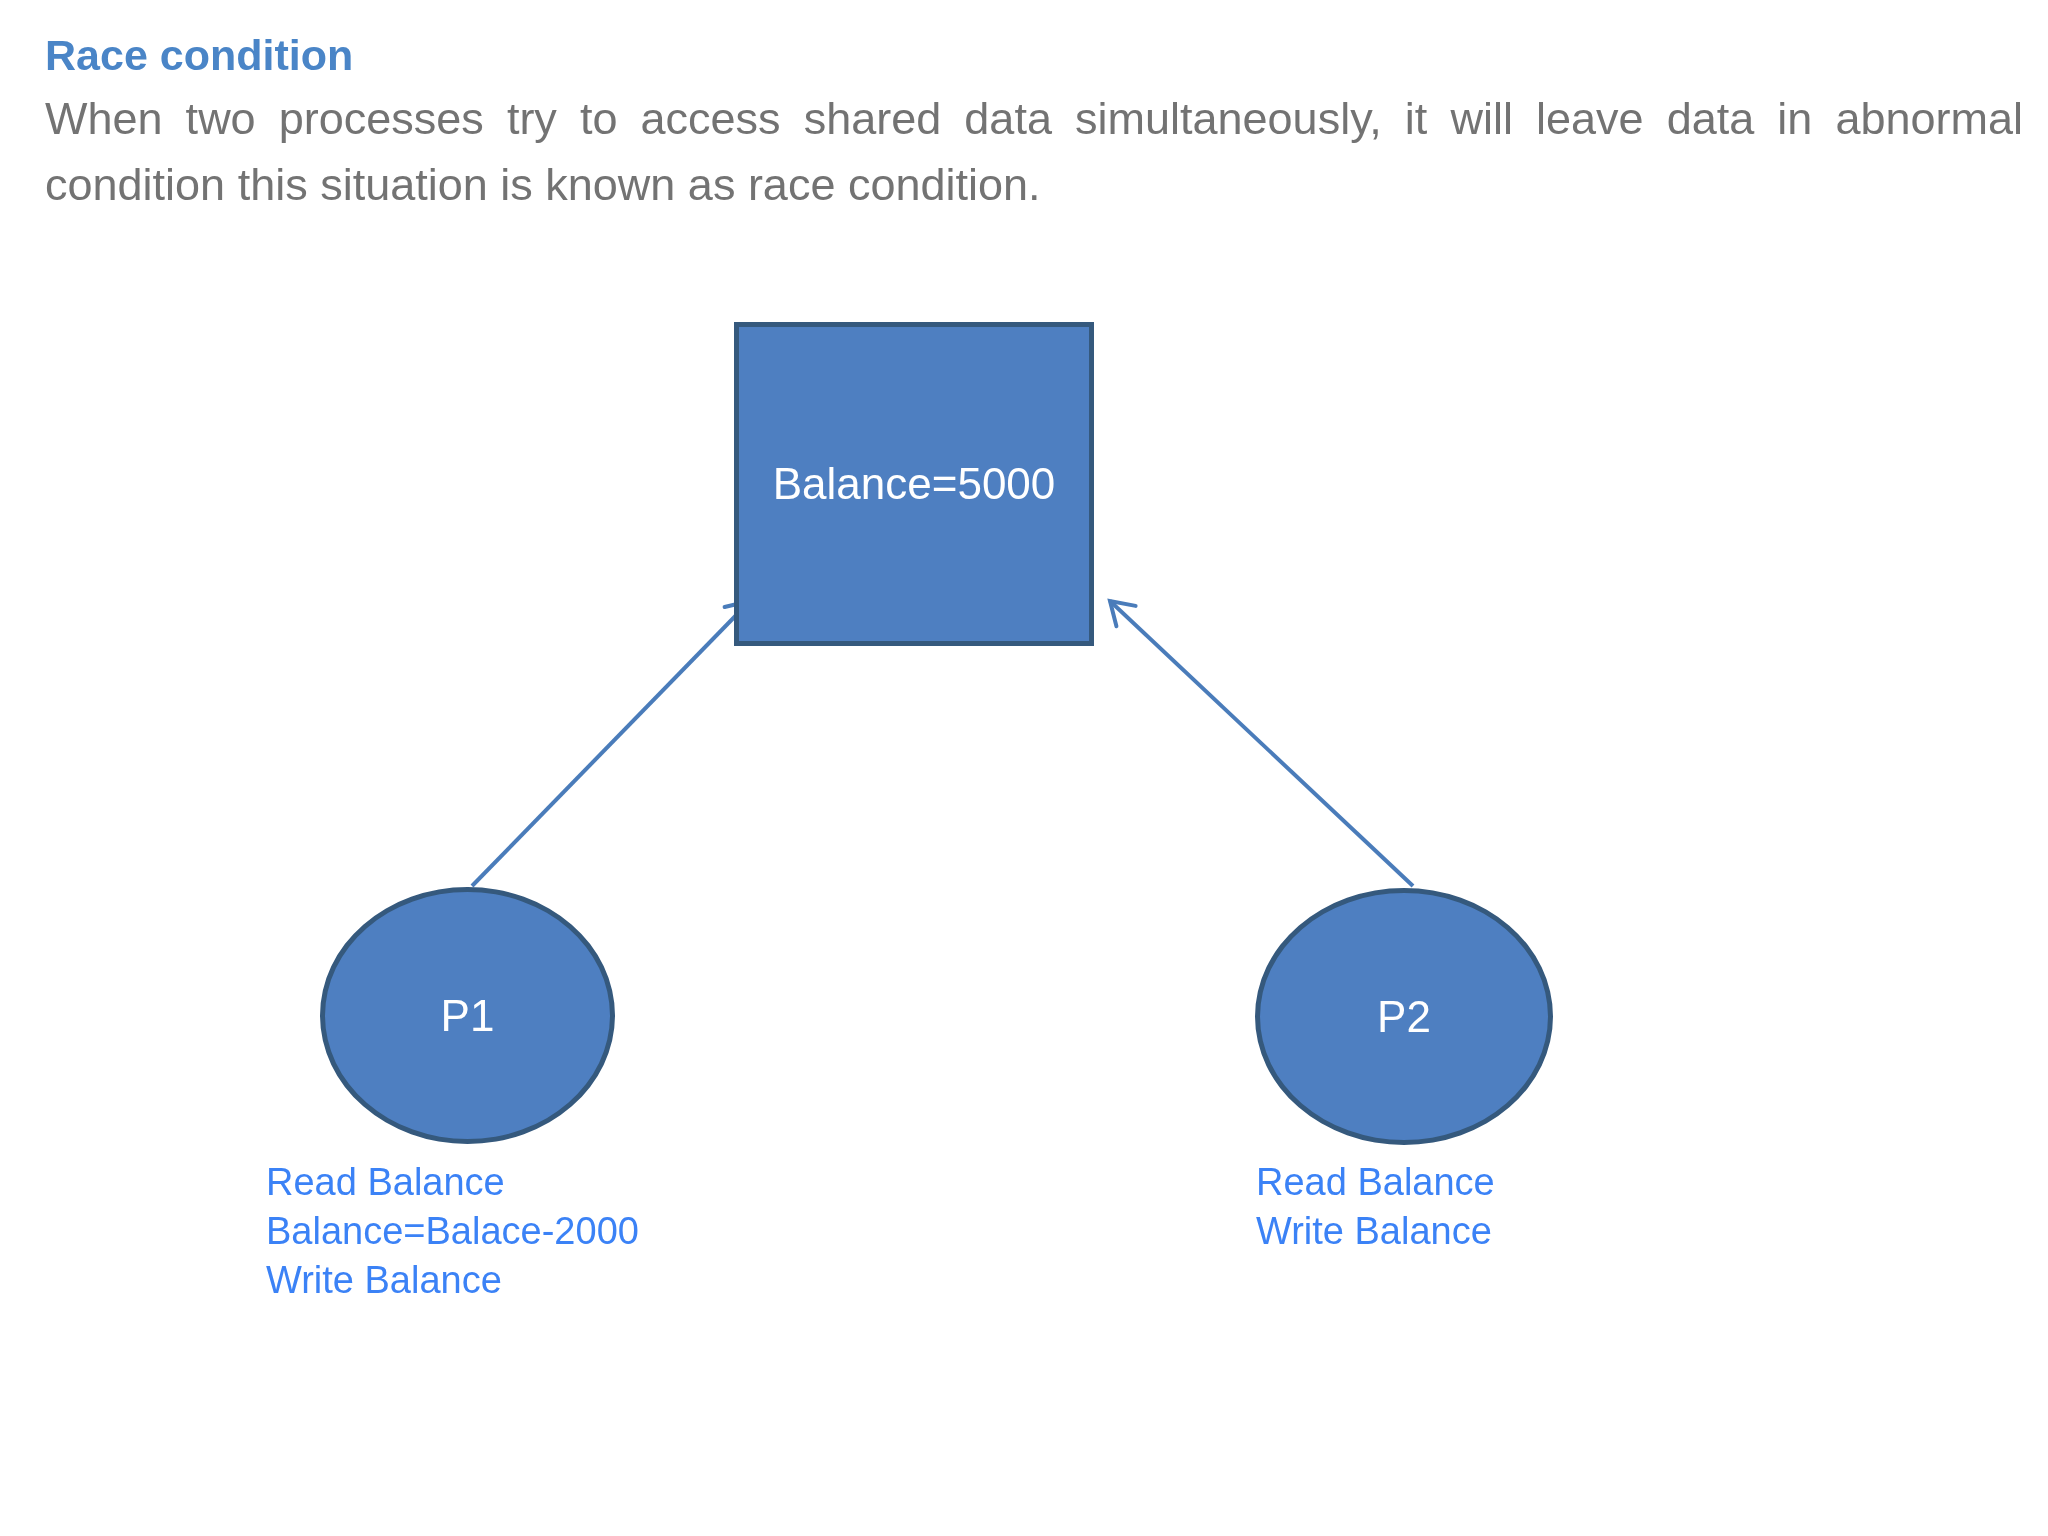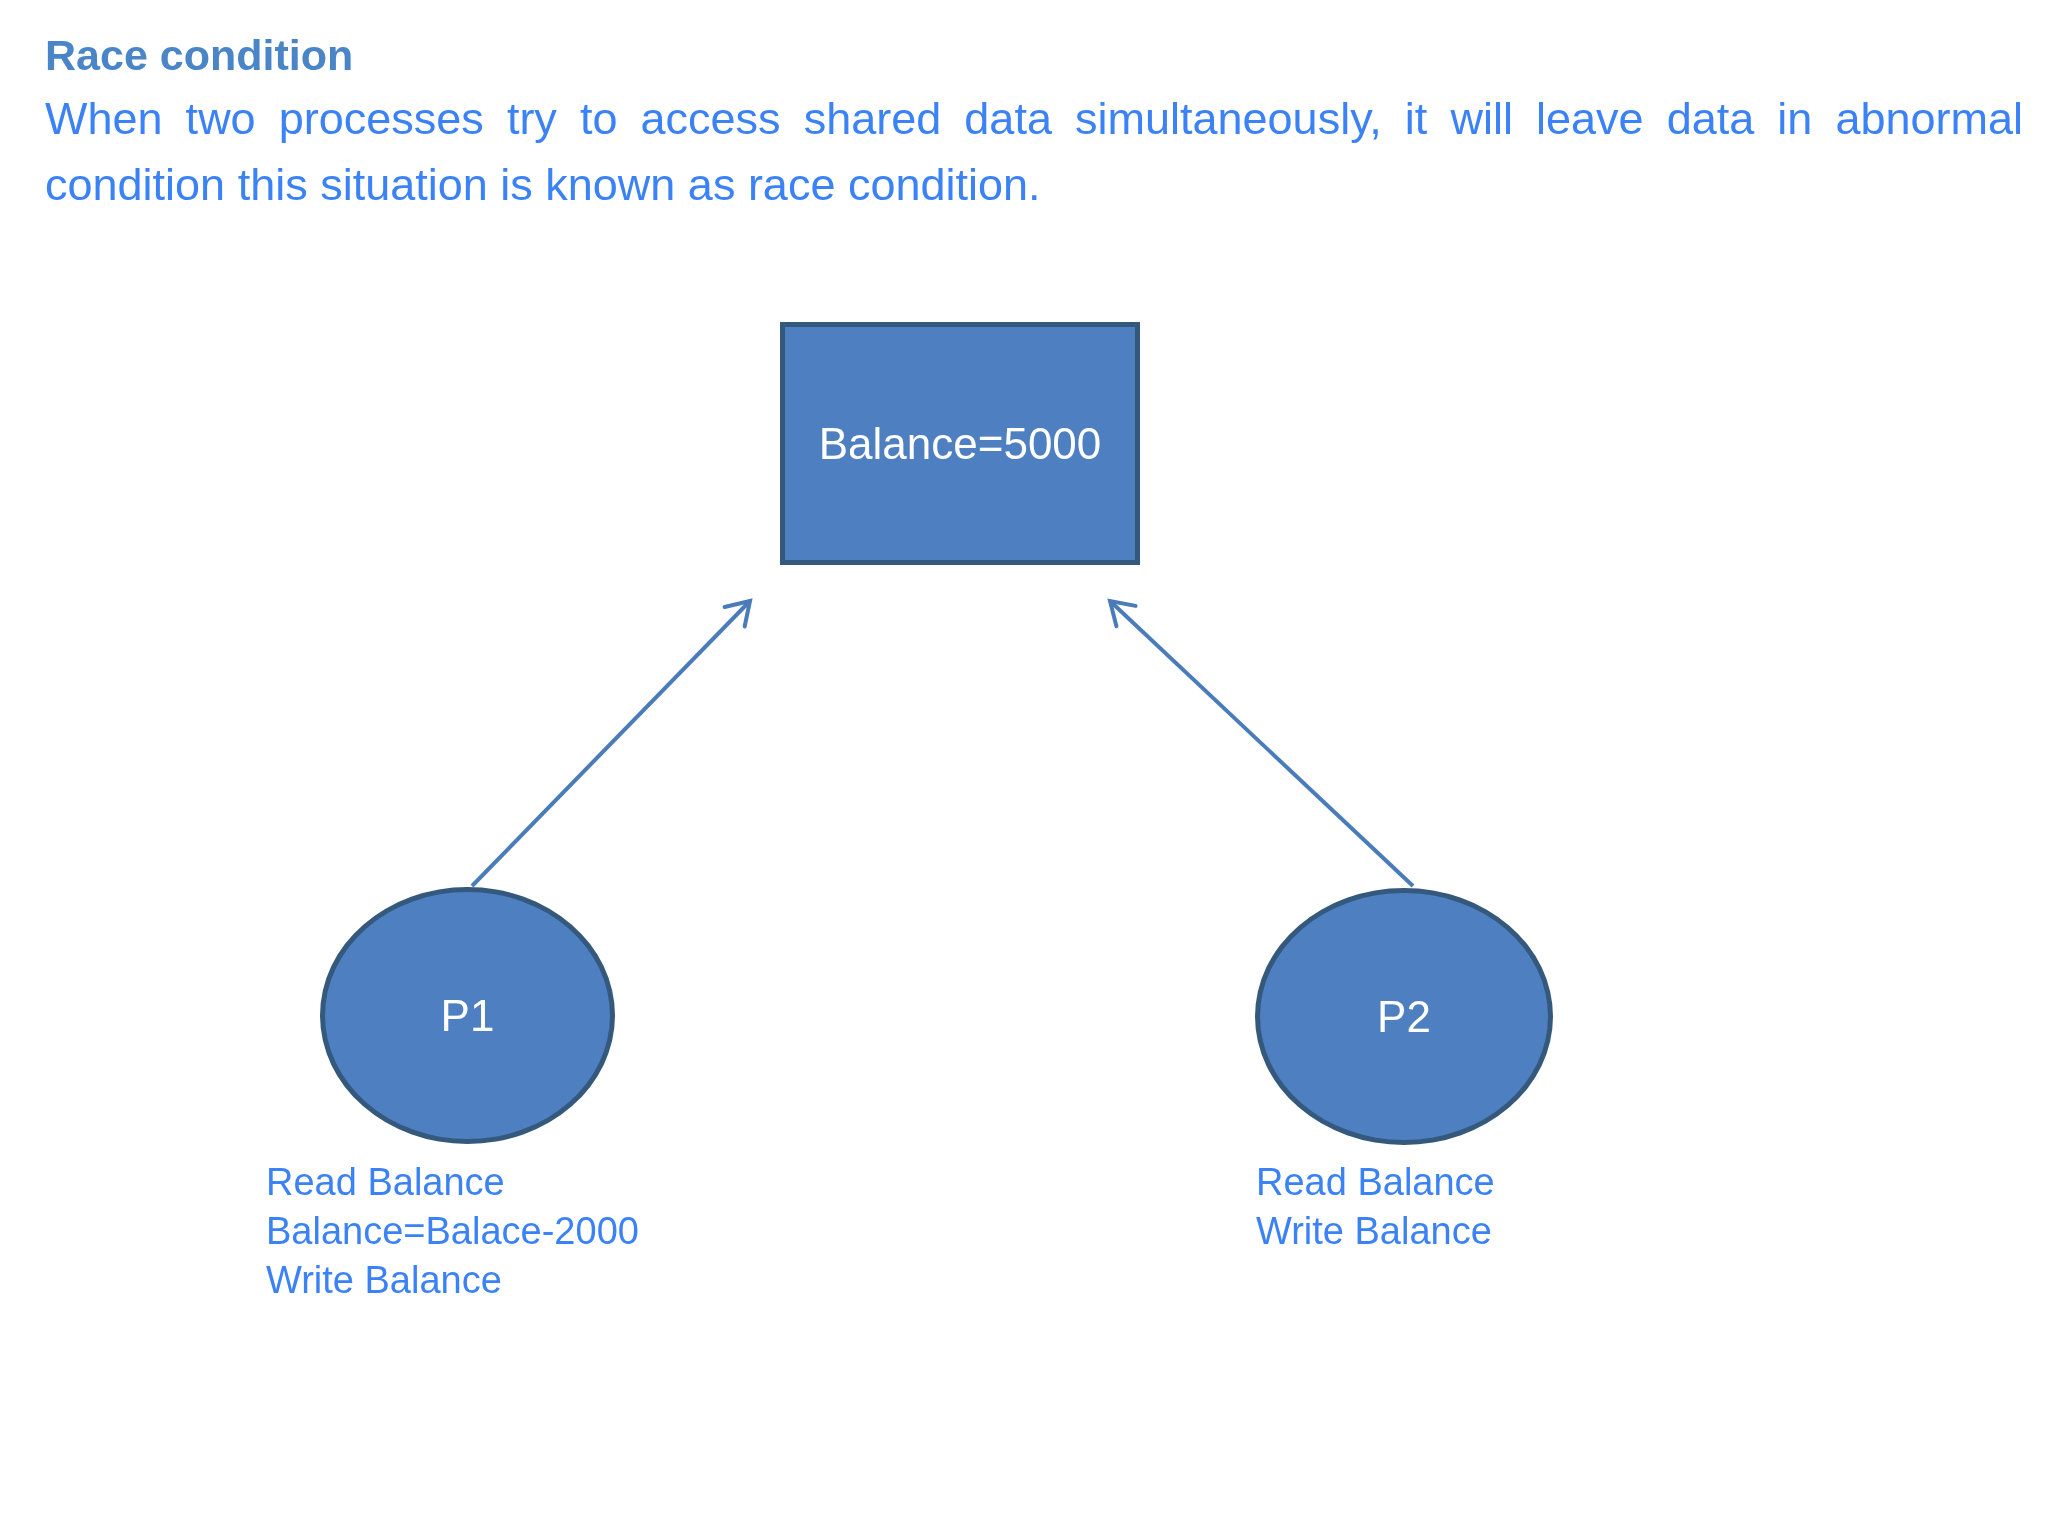--- a/index.html
+++ b/index.html
@@ -23,41 +23,41 @@
   }
   .title {
     font-size: 43px;
     font-weight: bold;
     color: #4a85c7;
     line-height: 62px;
     margin: 0;
   }
   .paragraph {
     font-size: 45px;
-    color: #3b82f6;
+    color: #737373;
     line-height: 66px;
     text-align: justify;
     margin: 0;
   }
   .shape {
     position: absolute;
     background: #4e7fc1;
     border: 5px solid #35597d;
     box-sizing: border-box;
     display: flex;
     align-items: center;
     justify-content: center;
     color: #ffffff;
     font-size: 44px;
   }
   .balance-box {
-    left: 780px;
+    left: 734px;
     top: 322px;
     width: 360px;
-    height: 243px;
+    height: 324px;
   }
   .ellipse {
     border-radius: 50%;
     text-align: right;
   }
   .ellipse-p1 {
     left: 320px;
     top: 887px;
     width: 295px;
     height: 257px;

